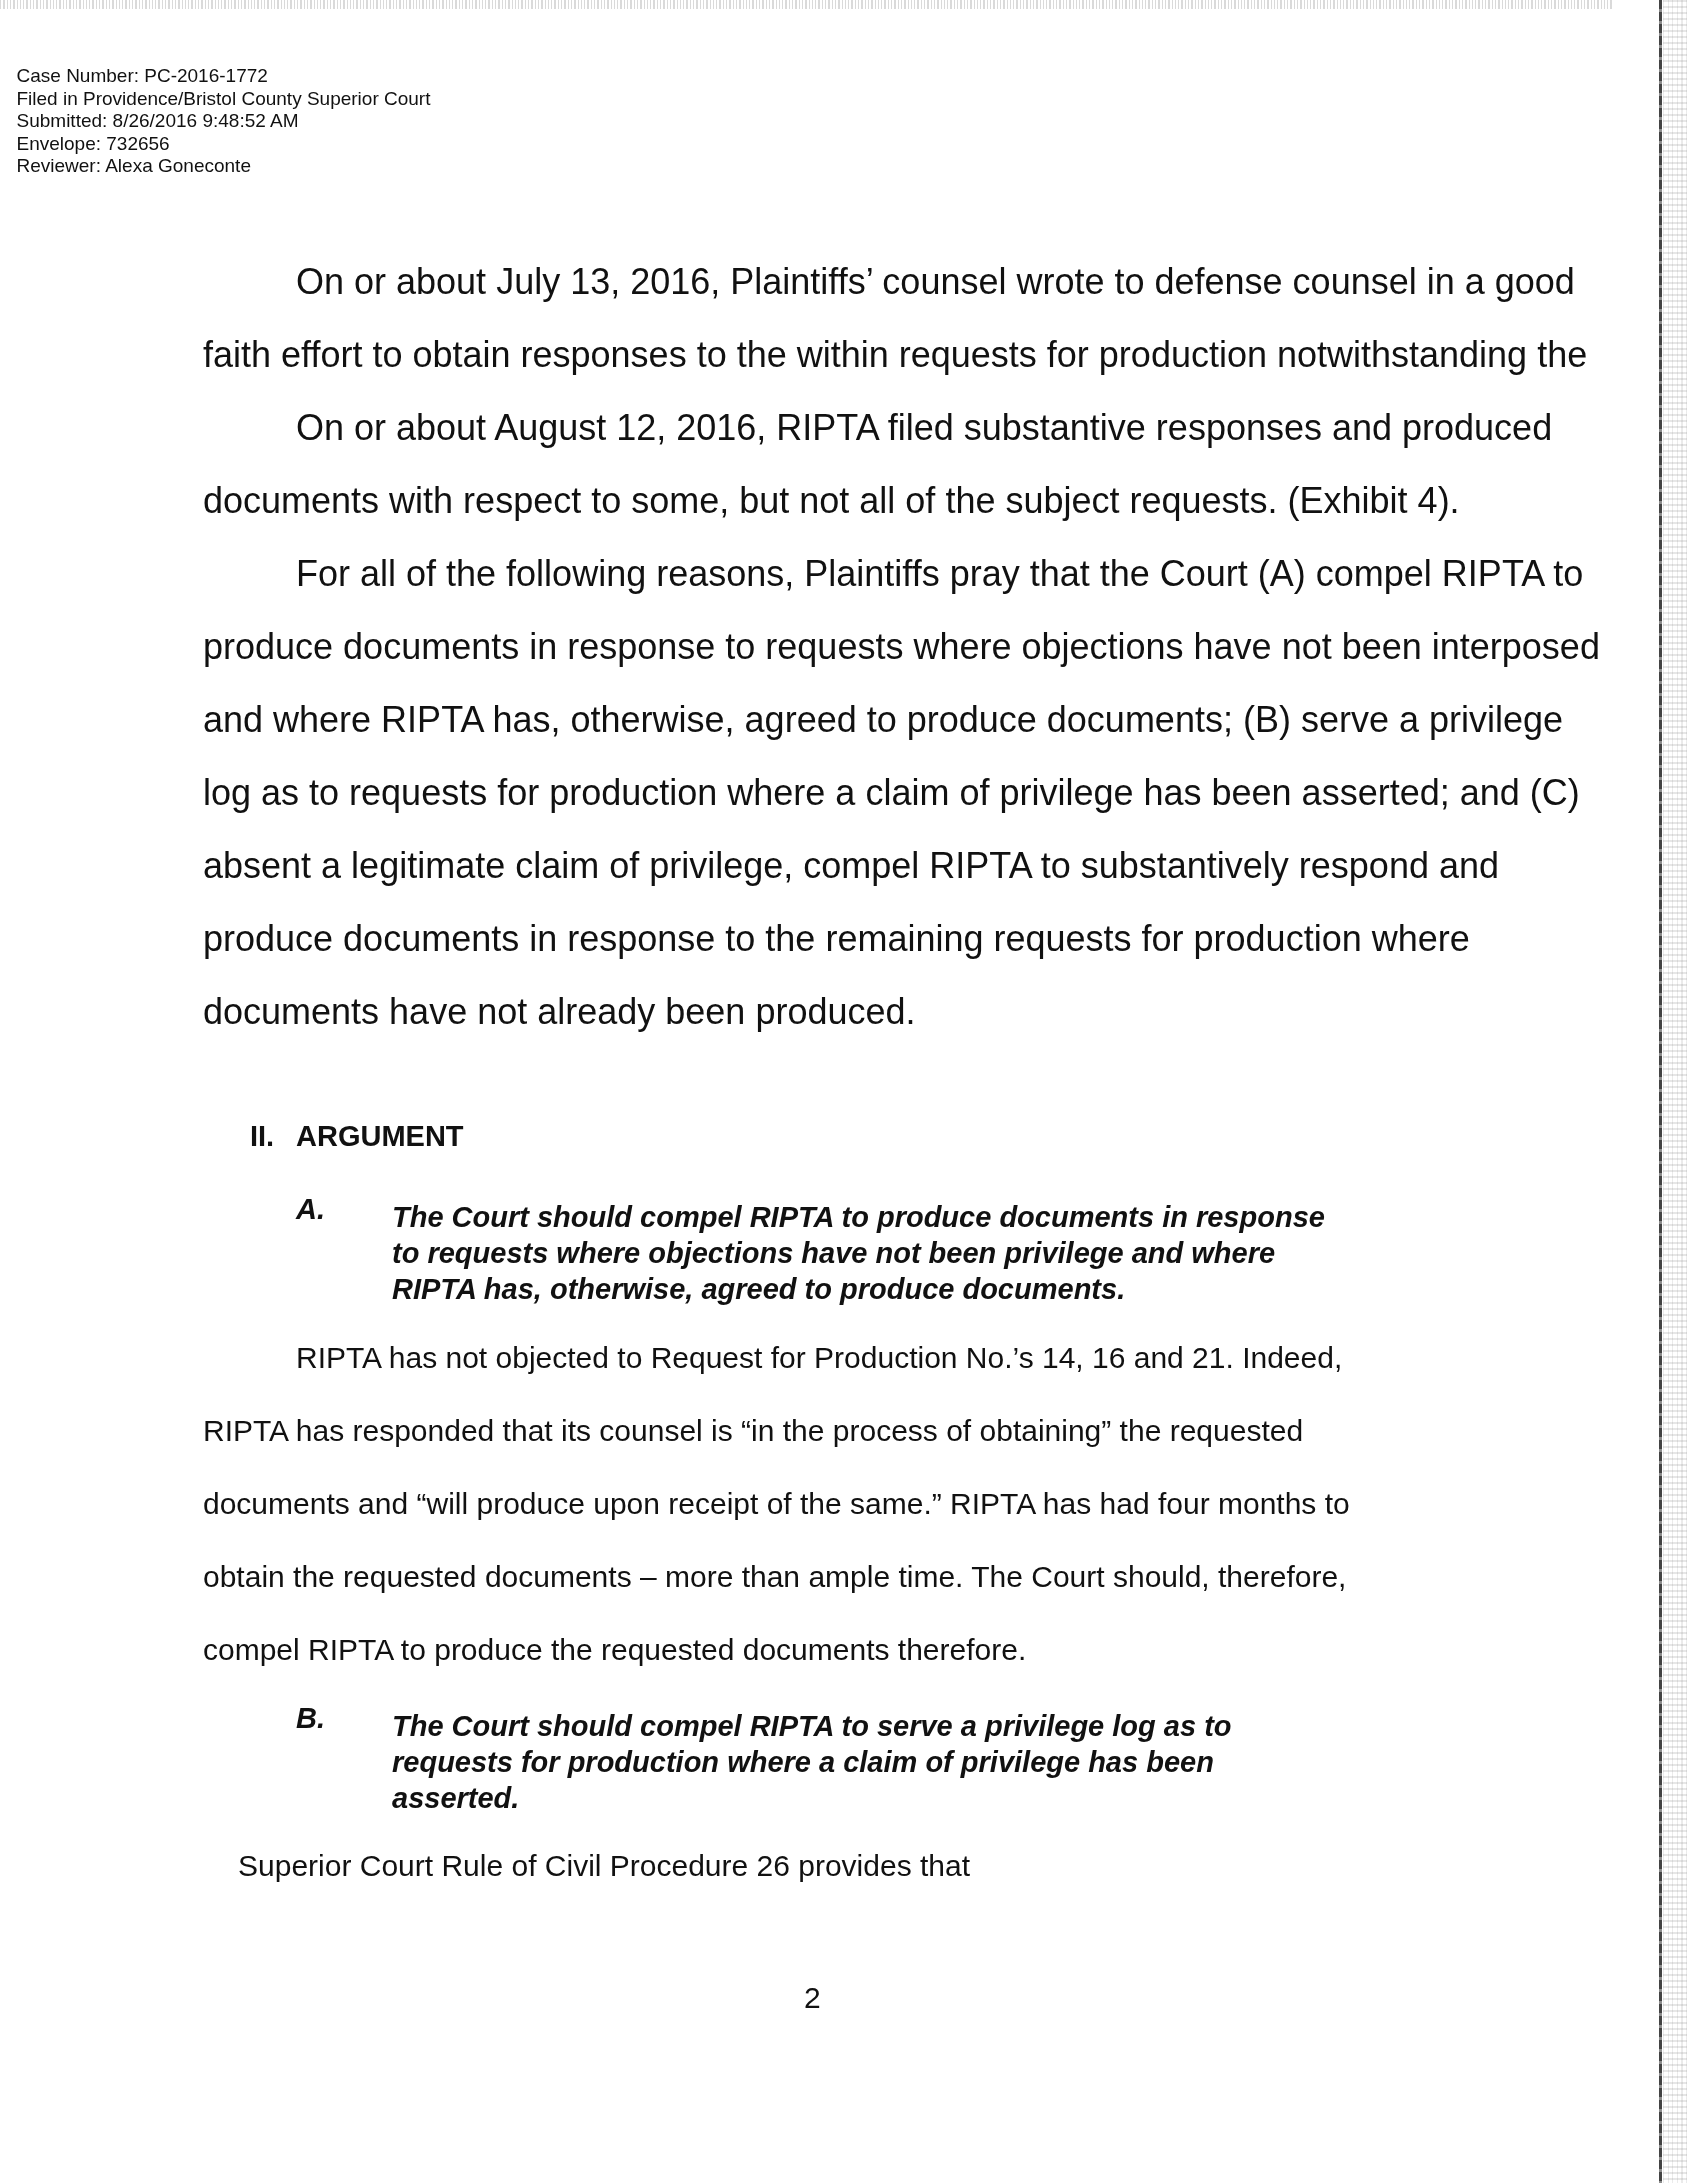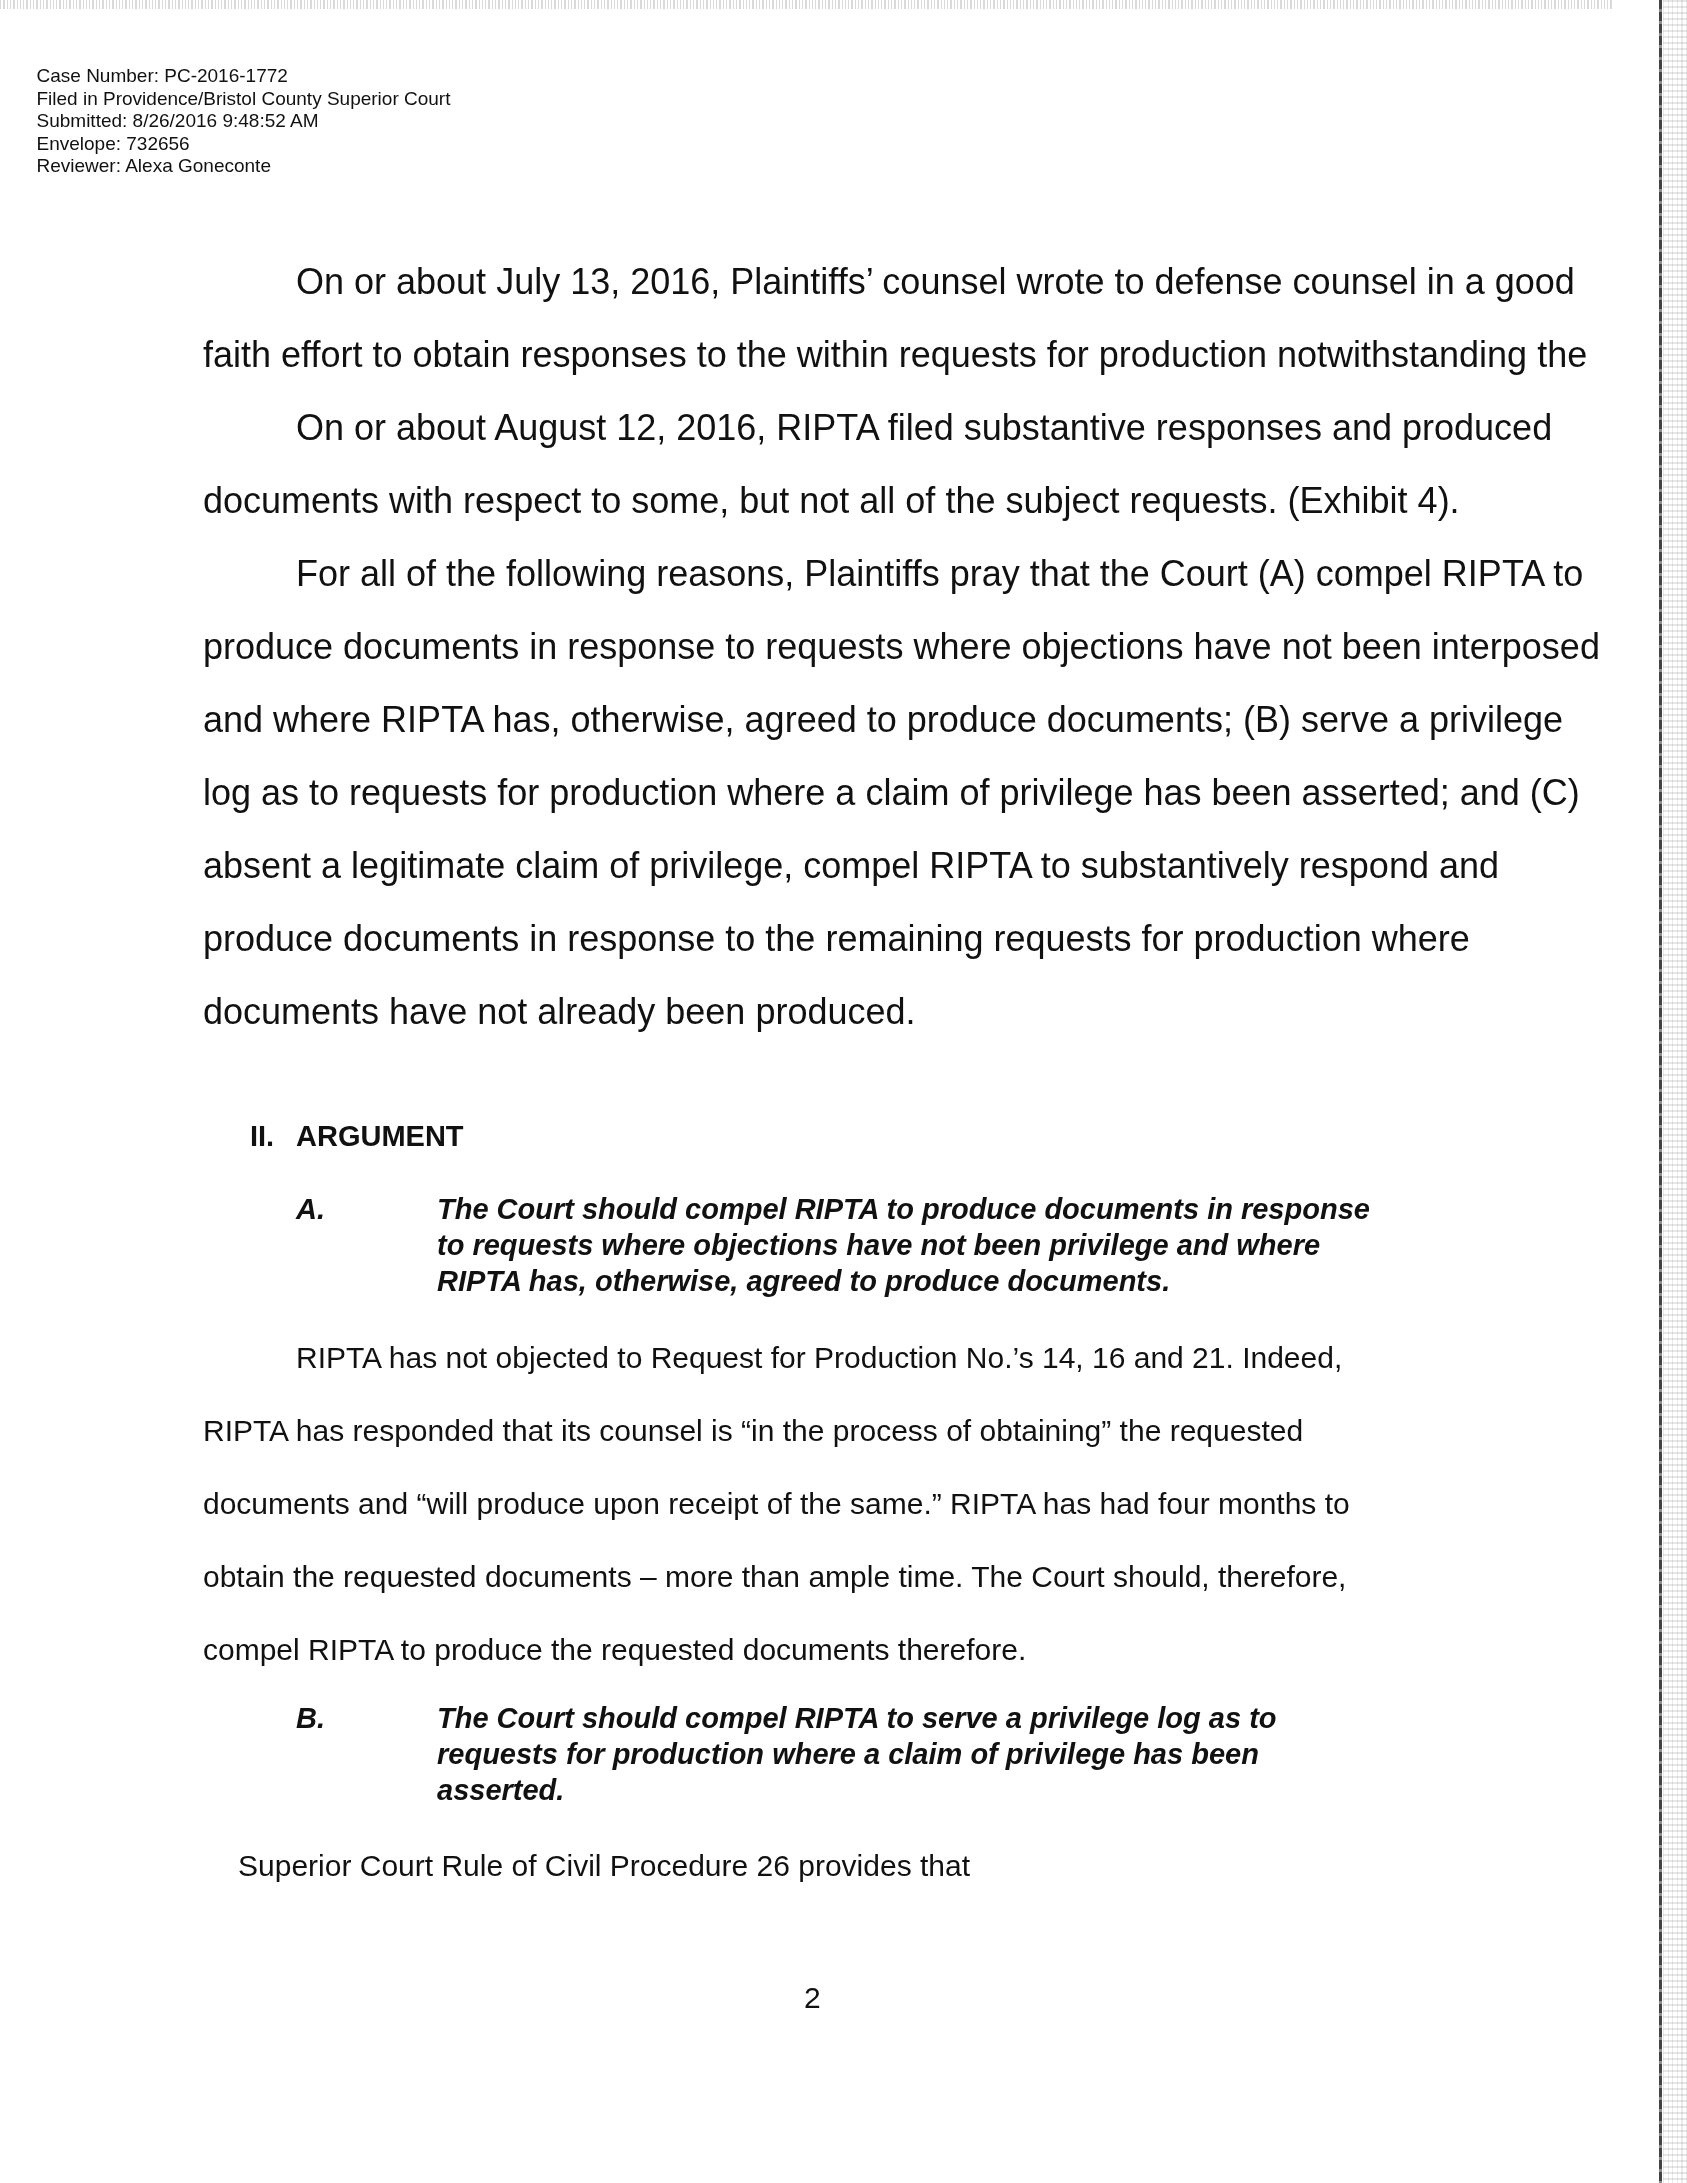--- a/index.html
+++ b/index.html
@@ -8,30 +8,30 @@
   .scan-top { position: absolute; left: 0; top: 0; width: 1614px; height: 9.3px;
     background: repeating-linear-gradient(90deg, #bbb 0 1.3px, transparent 1.3px 3.3px);
     opacity: 0.55; }
   .scan-right-edge { position: absolute; left: 1659px; top: 0; width: 2.6px; height: 2183px;
     background: repeating-linear-gradient(180deg, #222 0 9.3px, #777 9.3px 12px); opacity: 0.85; }
   .scan-right-noise { position: absolute; left: 1663px; top: 0; width: 24px; height: 2183px;
     background:
       repeating-linear-gradient(180deg, rgba(120,120,120,0.18) 0 2px, transparent 2px 6px),
       repeating-linear-gradient(90deg, rgba(120,120,120,0.15) 0 1.3px, transparent 1.3px 4.6px); }
   .header { position: absolute; left: 16.5px; top: 65px; font-size: 19px; line-height: 22.5px; }
-  .header div { white-space: nowrap; margin-left: 20px; }
+  .header div { white-space: nowrap; }
   .body { position: absolute; left: 203px; top: 245px; width: 1224px; }
   .para { font-size: 36px; line-height: 73px; margin: 0; }
   .para .line { display: block; white-space: nowrap; height: 73px; }
   .para .line.indent { padding-left: 93px; }
   .section-heading { position: absolute; left: 250px; top: 1120px; font-size: 29px; font-weight: bold; white-space: nowrap; }
   .section-heading .num { display: inline-block; width: 46px; }
   .subhead { position: absolute; left: 296px; font-size: 29px; font-weight: bold; font-style: italic; line-height: 36px; }
   .subhead .letter { position: absolute; left: 0; top: 0; }
-  .subhead .text { position: absolute; left: 96px; top: 0; white-space: nowrap; margin-left: 45px; }
+  .subhead .text { position: absolute; left: 96px; top: 8px; white-space: nowrap; }
   .subhead .text span { display: block; }
   .abs-para { position: absolute; left: 203px; font-size: 30px; line-height: 73px; }
   .abs-para .line { display: block; white-space: nowrap; height: 73px; }
   .abs-para .line.indent { padding-left: 93px; }
   .page-number { position: absolute; left: 804px; top: 1981px; font-size: 30px; }
 </style>
 </head>
 <body>
 
 <div class="scan-top"></div>

